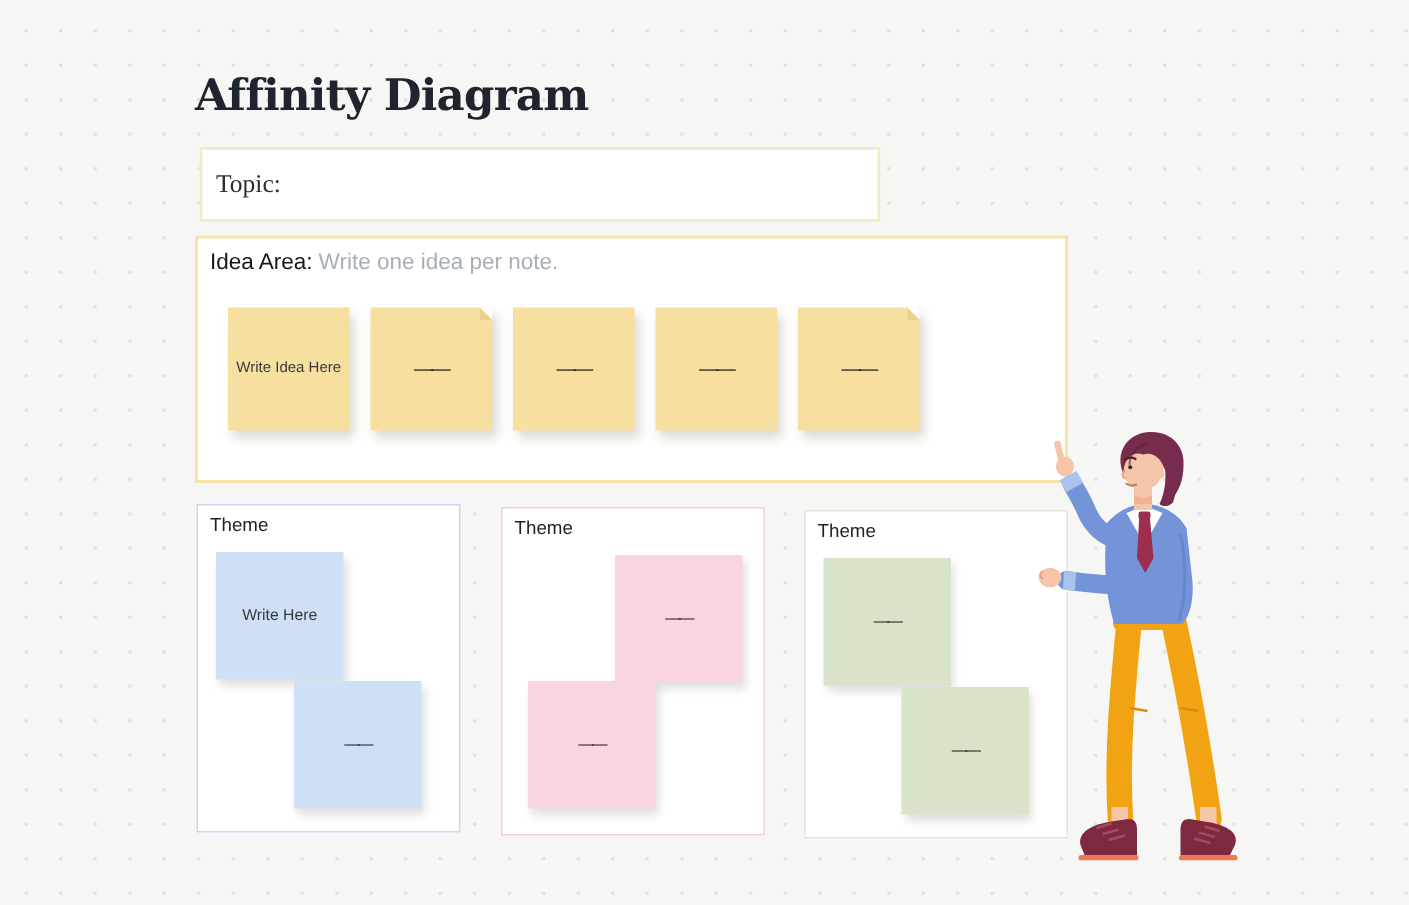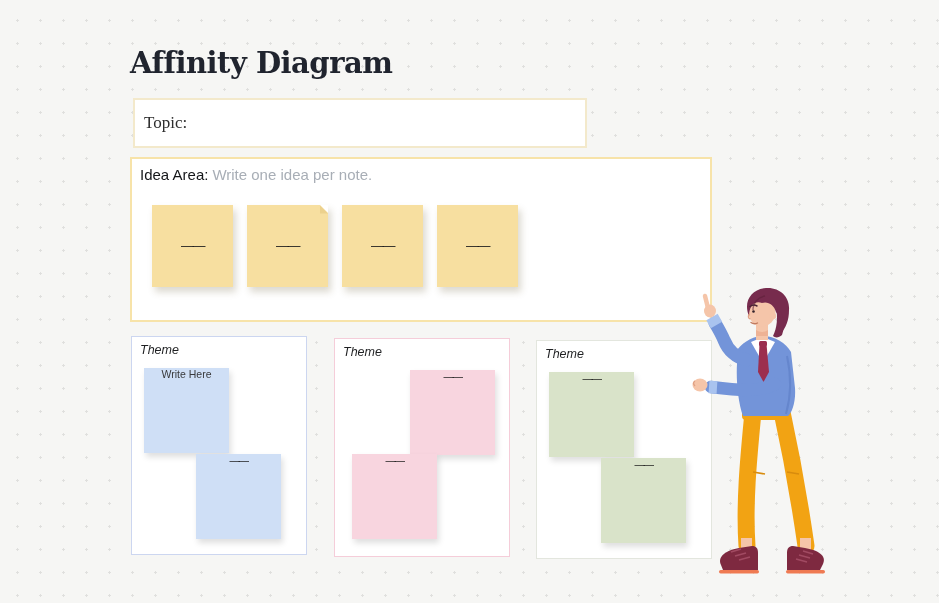--- a/index.html
+++ b/index.html
@@ -71,26 +71,26 @@
   .theme-box {
     position: absolute; width: 176px; height: 219px;
     background: #ffffff; border: 1px solid #e0e0e0;
   }
   .theme-box:nth-child(1) { left: 131px; top: 336px; }
   .theme-box:nth-child(2) { left: 334px; top: 338px; }
   .theme-box:nth-child(3) { left: 536px; top: 340px; }
 
   .theme-label {
     position: absolute; left: 8px; top: 6px;
-    font-size: 12.5px; color: #1f2022; font-style: italic;
+    font-size: 12.5px; color: #1f2022;
   }
   .theme-note {
     position: absolute; width: 85px; height: 85px;
     box-shadow: 2px 4px 6px rgba(0,0,0,0.13);
-    display: flex; justify-content: center;
+    display: flex; align-items: center; justify-content: center;
     text-align: center;
   }
   .theme-note .note-text { font-size: 10.5px; }
   .pos-top-left     { left: 12px; top: 31px; }
   .pos-top-right    { right: 14px; top: 31px; }
   .pos-bottom-left  { left: 17px; top: 115px; }
   .pos-bottom-right { left: 64px; top: 117px; }
 
   .character {
     position: absolute; left: 683px; top: 286px; width: 150px; height: 294px;
@@ -105,20 +105,23 @@
 
   <div class="topic-box">
     <span class="topic-label">Topic:</span>
   </div>
 
   <div class="idea-area">
     <div class="idea-header">
       <span class="idea-label">Idea Area:</span><span class="idea-placeholder">Write one idea per note.</span>
     </div>
     <div class="idea-notes" id="idea-notes">
+        <div class="idea-note" style="background: rgb(247, 223, 160);">
+    <span class="note-text">Write Idea Here</span>
+  </div>
         <div class="idea-note" style="background: rgb(247, 223, 160);">
     <span class="note-text dash">——</span>
   </div>
         <div class="idea-note" style="background: rgb(247, 223, 160);">
     <span class="note-text dash">——</span>
   </div>
         <div class="idea-note" style="background: rgb(247, 223, 160);">
     <span class="note-text dash">——</span>
   </div>
         <div class="idea-note" style="background: rgb(247, 223, 160);">

